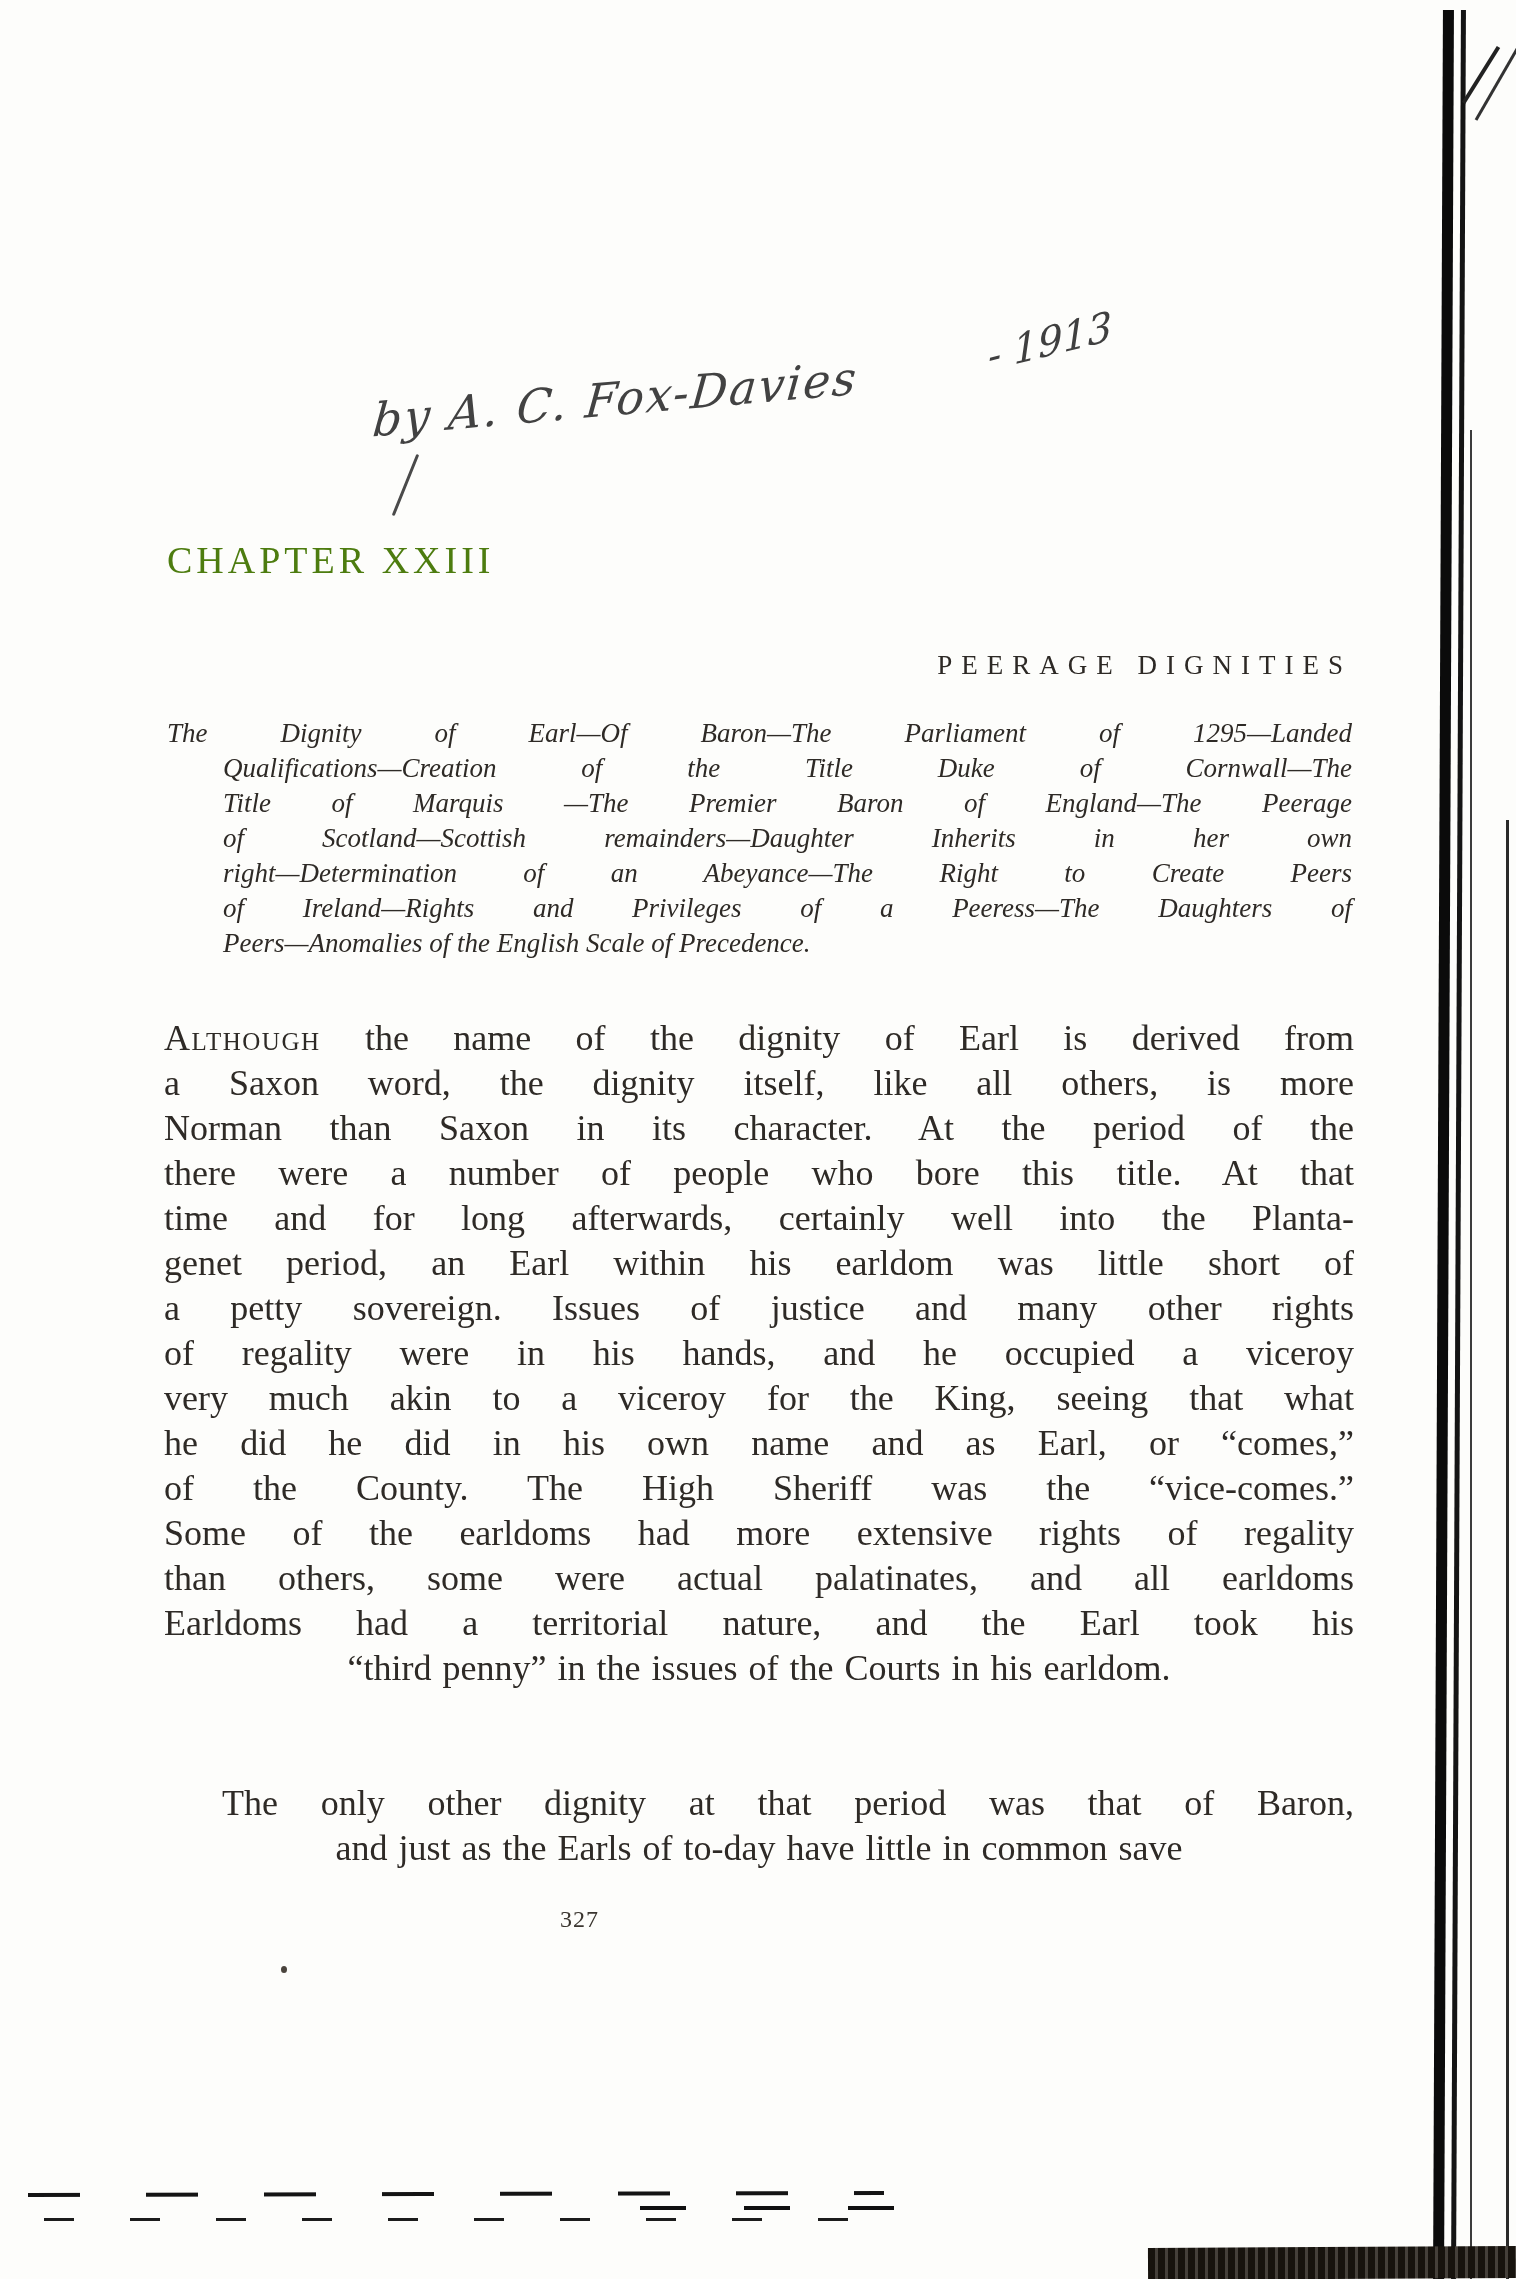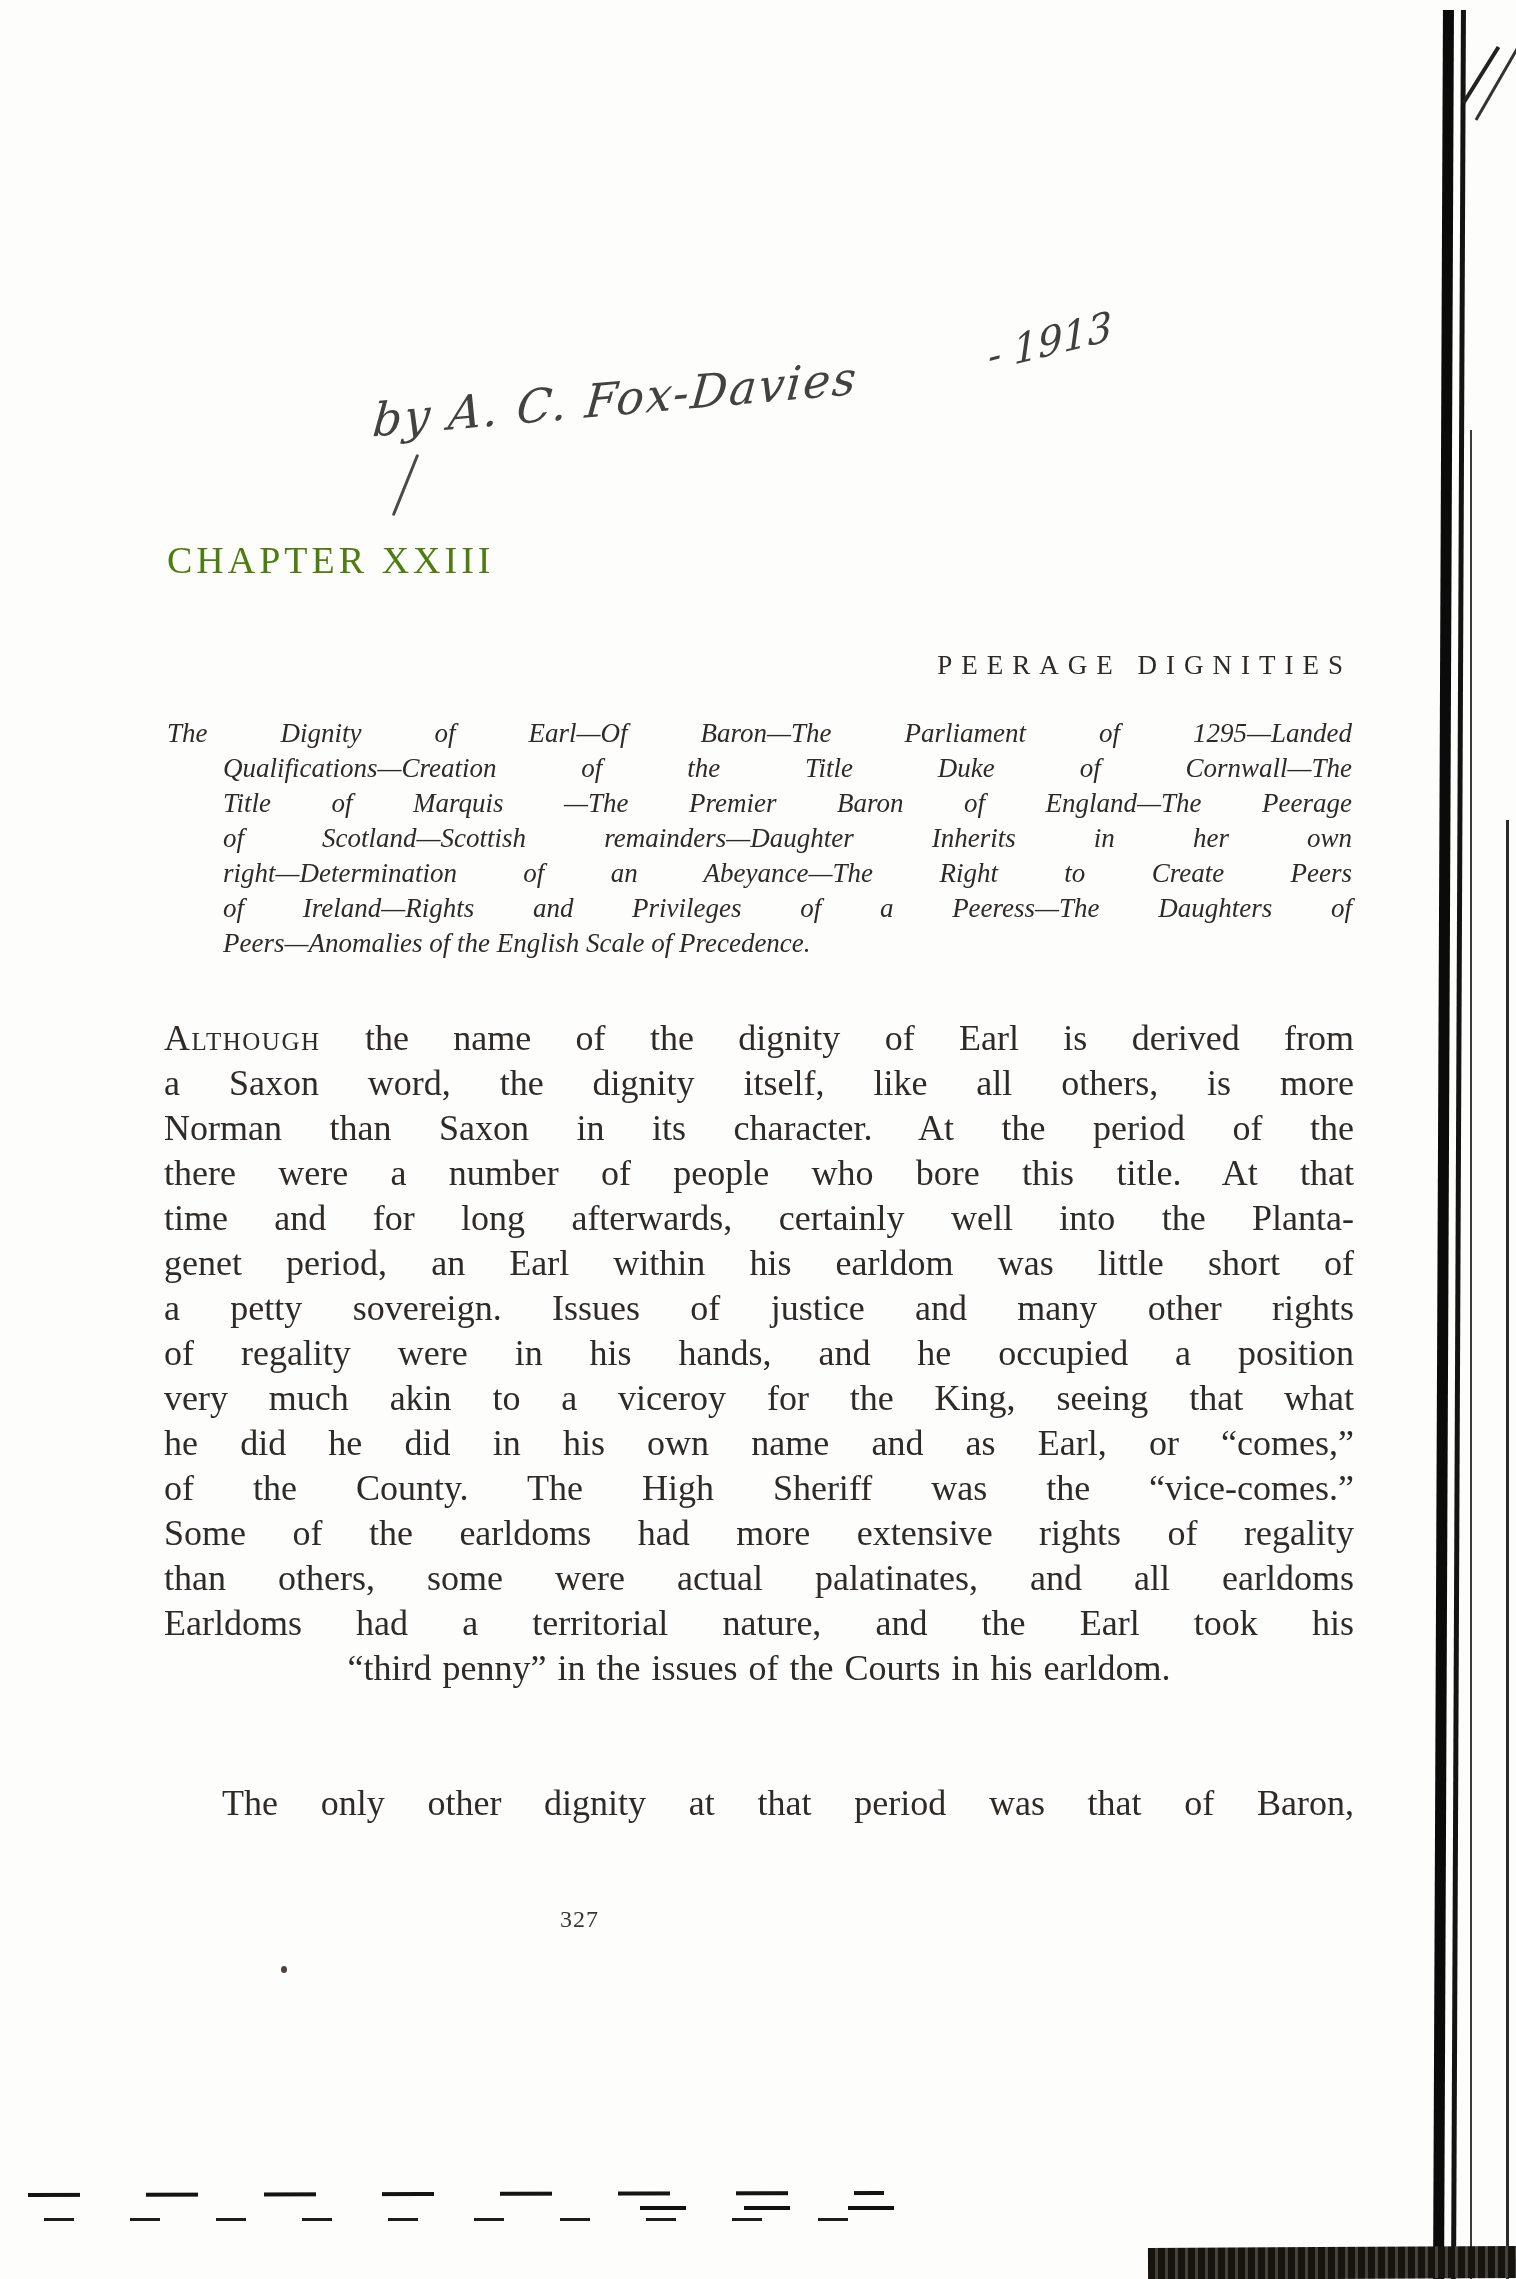--- a/index.html
+++ b/index.html
@@ -133,32 +133,33 @@
   </div>
 
   <div class="abs bodyblock">
     <div class="body-line j"><span class="sc">Although</span><span> the name of the dignity of Earl is derived from</span></div>
     <div class="body-line j">a Saxon word, the dignity itself, like all others, is more</div>
     <div class="body-line j">Norman than Saxon in its character.  At the period of the</div>
     <div class="body-line j">there were a number of people who bore this title.  At that</div>
     <div class="body-line j">time and for long afterwards, certainly well into the Planta-</div>
     <div class="body-line j">genet period, an Earl within his earldom was little short of</div>
     <div class="body-line j">a petty sovereign.  Issues of justice and many other rights</div>
-    <div class="body-line j">of regality were in his hands, and he occupied a position</div>
+    <div class="body-line j">of regality were in his hands, and he occupied a viceroy</div>
     <div class="body-line j">very much akin to a viceroy for the King, seeing that what</div>
     <div class="body-line j">he did he did in his own name and as Earl, or “comes,”</div>
     <div class="body-line j">of the County.  The High Sheriff was the “vice-comes.”</div>
     <div class="body-line j">Some of the earldoms had more extensive rights of regality</div>
     <div class="body-line j">than others, some were actual palatinates, and all earldoms</div>
     <div class="body-line j">Earldoms had a territorial nature, and the Earl took his</div>
     <div class="body-line l">“third penny” in the issues of the Courts in his earldom.</div>
   </div>
 
   <div class="abs bodyblock2">
     <div class="body-line j indent">The only other dignity at that period was that of Baron,</div>
+    <div class="body-line l">and just as the Earls of to-day have little in common save</div>
   </div>
 
   <div class="abs page-number">327</div>
   <div class="abs ink-dot"></div>
 
   <div class="abs gutter-a"></div>
   <div class="abs gutter-b"></div>
   <div class="abs gutter-c"></div>
   <div class="abs gutter-d"></div>
 

